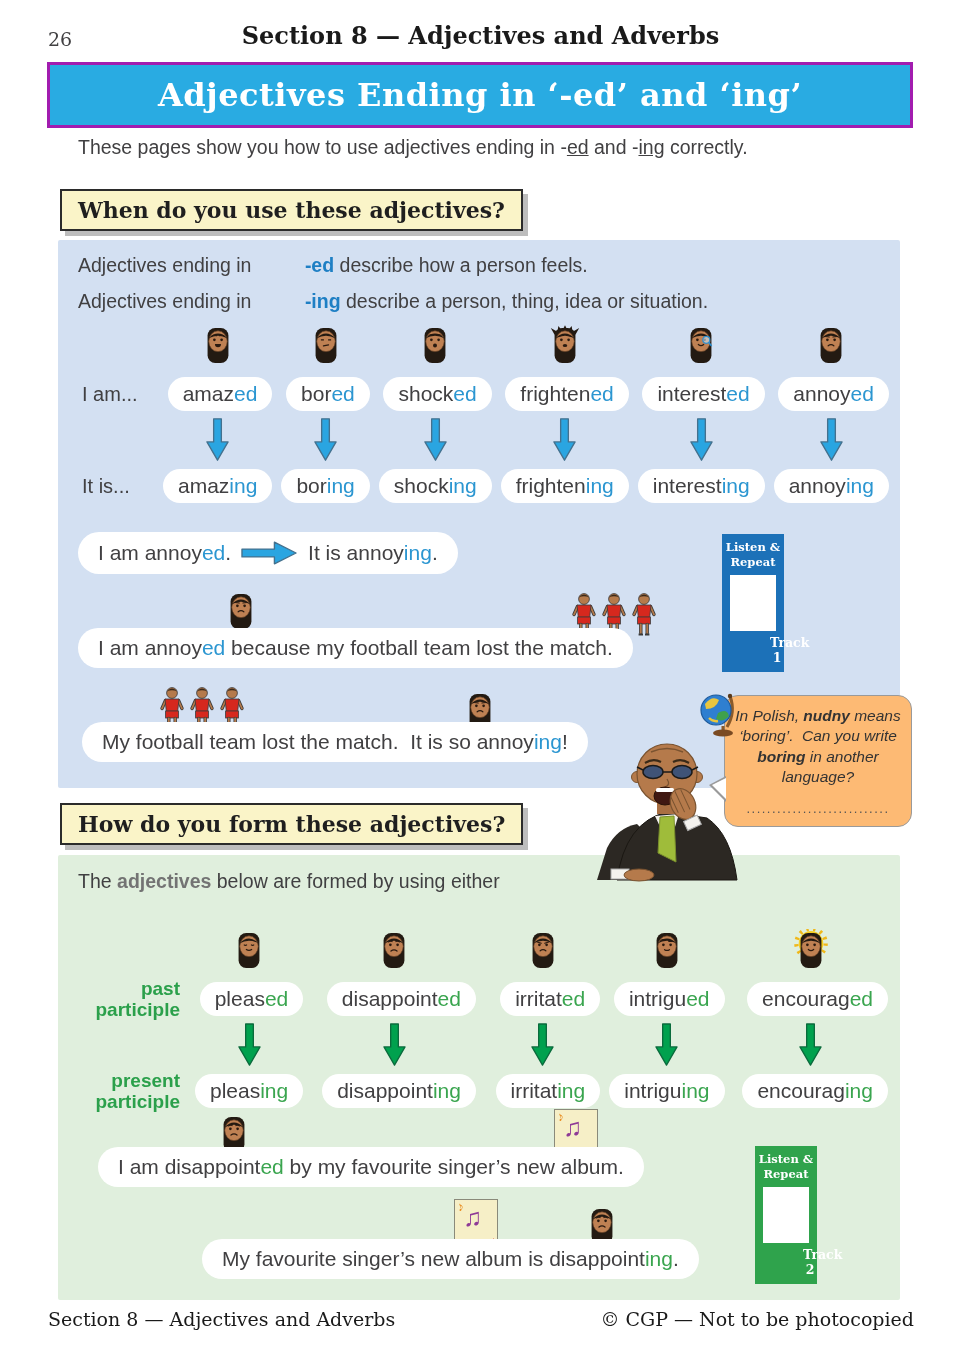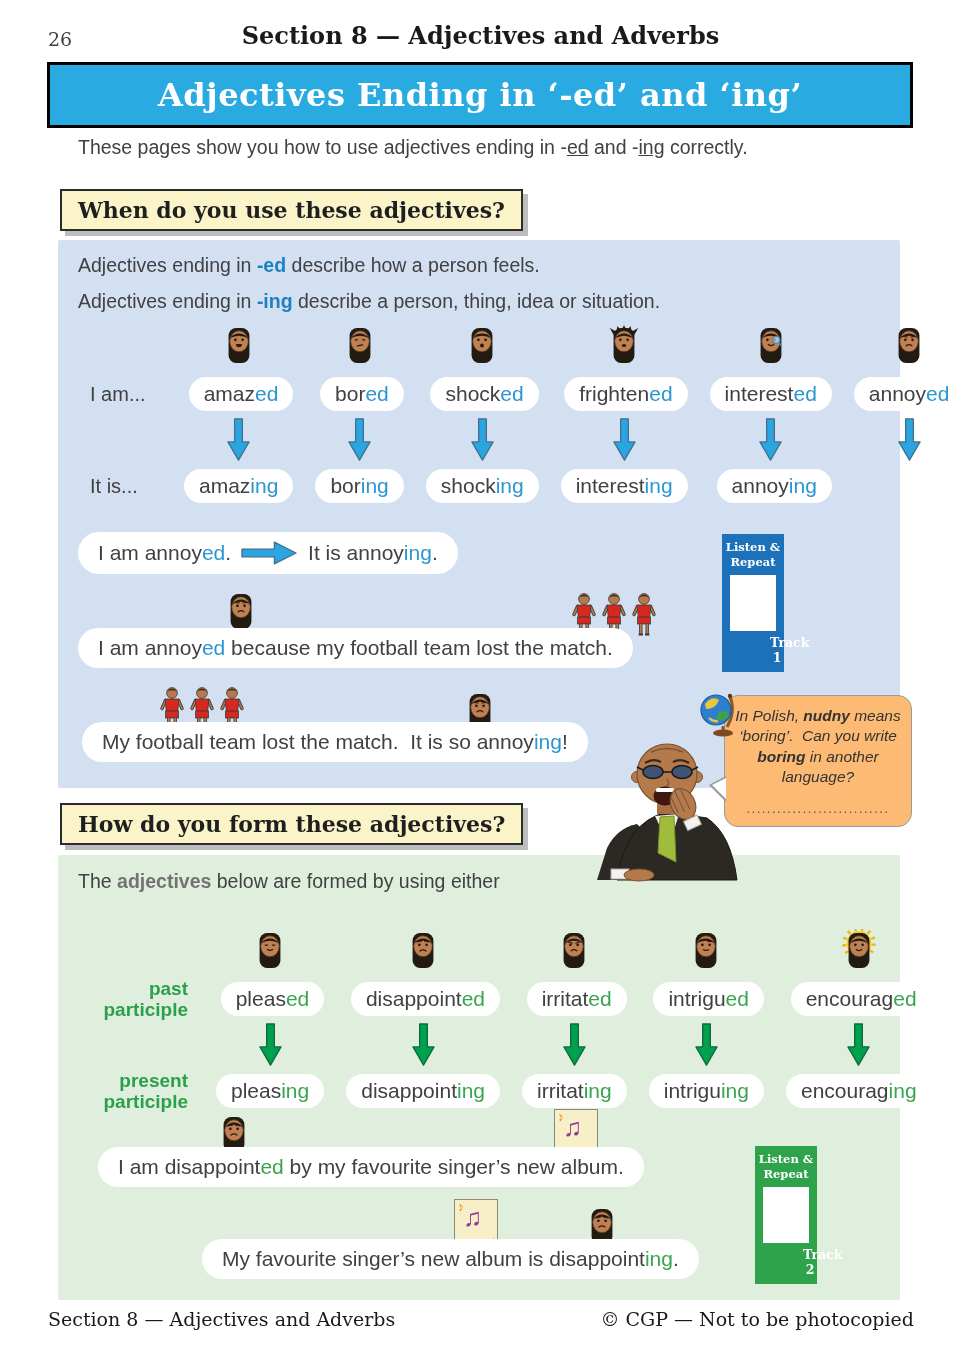--- a/index.html
+++ b/index.html
@@ -4,45 +4,45 @@
 <style>
   html,body{margin:0;padding:0;background:#fff;}
   .page{position:relative;width:961px;height:1360px;background:#ffffff;overflow:hidden;
         font-family:"Liberation Sans",sans-serif;color:#414042;}
   .slab{font-family:"DejaVu Serif",serif;}
 
   
   .seg-u{text-decoration:underline;}
   .seg-b{font-weight:bold;}
   .seg-blue{color:#2b96d1;}
-  .seg-blueb{color:#1e7fc4;font-weight:bold;}
+  .seg-blueb{color:#1e7fc4;font-weight:bold;margin-left:48px;}
   .seg-green{color:#3aa54f;}
   .seg-greenb{color:#737373;font-weight:bold;}
 
   .pgnum{position:absolute;left:48px;top:28px;font-size:19px;}
   .sechead{position:absolute;left:0;right:0;top:21px;text-align:center;font-size:24px;font-weight:bold;color:#1a1a1a;}
   .banner{position:absolute;left:47px;top:62px;width:860px;height:60px;background:#29abe2;
-          border:3px solid #000000;display:flex;align-items:center;justify-content:center;}
+          border:3px solid #a21caf;display:flex;align-items:center;justify-content:center;}
   .banner span{color:#fff;font-weight:bold;font-size:32px;letter-spacing:.5px;}
   .intro{position:absolute;left:78px;top:136px;font-size:19.5px;margin:0;}
 
   .qhead{position:absolute;background:#faf4c8;border:2px solid #2b2b2b;box-shadow:5px 5px 0 #bdbdbd;
          font-weight:bold;font-size:22px;color:#1f1f1f;padding:6px 16px;z-index:3;white-space:nowrap;}
   #qh1{left:60px;top:189px;}
   #qh2{left:60px;top:803px;}
 
   .panel{position:absolute;left:58px;width:842px;border-radius:2px;}
   .panel.blue{top:240px;height:548px;background:#d3e0f2;}
   .panel.green{top:855px;height:445px;background:#e0efdd;}
 
   .rules{position:absolute;left:20px;top:14px;}
   .rules p,.formtext p{margin:0 0 13px 0;font-size:19.5px;}
   .formtext{position:absolute;left:20px;top:14px;line-height:1.25;}
 
-  .pairgrid{position:absolute;left:32px;right:12px;top:86px;display:grid;column-gap:22px;}
+  .pairgrid{position:absolute;left:24px;right:12px;top:86px;display:grid;column-gap:9px;}
   #pg1{grid-template-columns:72px 1fr .86fr 1.02fr 1.26fr 1.18fr 1.06fr;}
   #pg2{top:76px;grid-template-columns:104px .92fr 1.42fr 1fr 1fr 1.34fr;}
   .cell{display:flex;align-items:center;justify-content:center;}
   .face-cell{height:46px;align-items:flex-end;}
   .pill-cell{height:44px;justify-content:flex-end;}
   .arrow-cell{height:48px;}
   .lblcell{justify-content:flex-start;font-size:20px;}
   .lblcell.gr{justify-content:flex-end;text-align:right;color:#2ba04b;font-weight:bold;font-size:19px;line-height:1.12;padding-right:6px;}
   .wpill{background:#fff;border-radius:21px;padding:5px 15px;font-size:21px;white-space:nowrap;}
 
@@ -250,20 +250,23 @@
 
       <div class="cell pill-cell lblcell">It is...</div>
       <div class="cell pill-cell">
           <span class="wpill"><span>amaz</span><span class="seg-blue">ing</span></span>
         </div>
       <div class="cell pill-cell">
           <span class="wpill"><span>bor</span><span class="seg-blue">ing</span></span>
         </div>
       <div class="cell pill-cell">
           <span class="wpill"><span>shock</span><span class="seg-blue">ing</span></span>
+        </div>
+      <div class="cell pill-cell">
+          <span class="wpill"><span>frighten</span><span class="seg-blue">ing</span></span>
         </div>
       <div class="cell pill-cell">
           <span class="wpill"><span>interest</span><span class="seg-blue">ing</span></span>
         </div>
       <div class="cell pill-cell">
           <span class="wpill"><span>annoy</span><span class="seg-blue">ing</span></span>
         </div>
     </div>
 
     <div class="expill exrow" style="left:20px;top:292px;">

